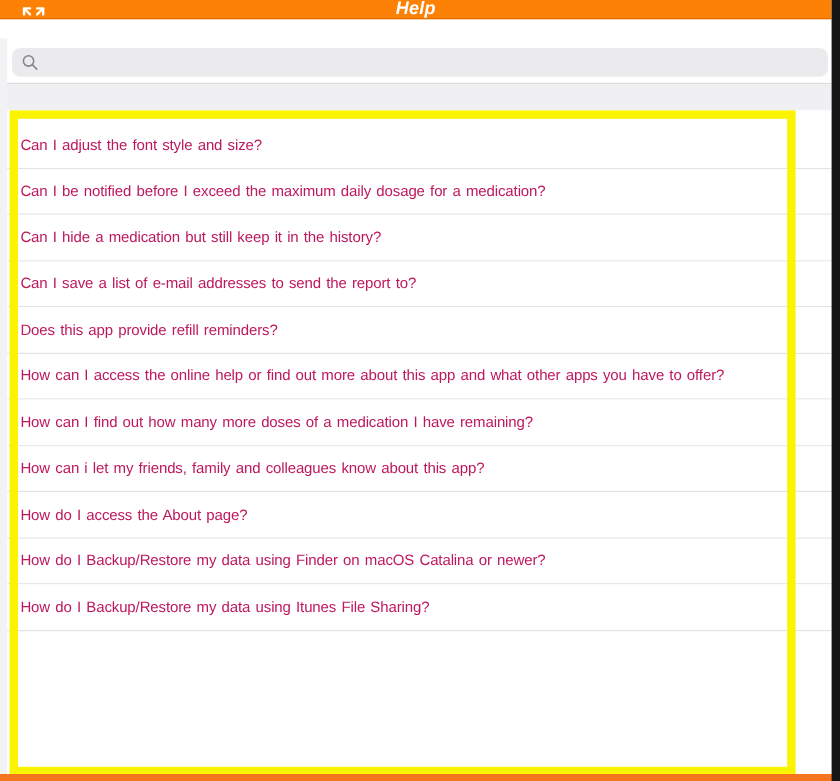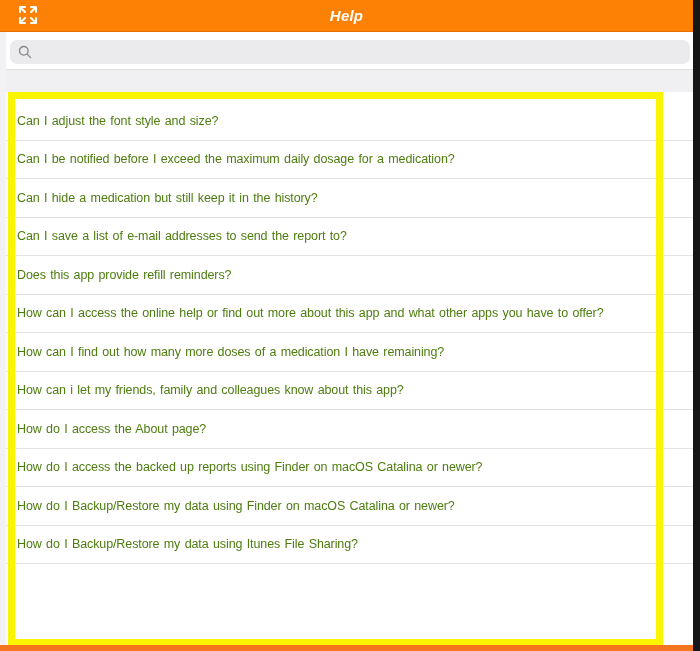--- a/index.html
+++ b/index.html
@@ -4,21 +4,21 @@
 <style>
   * { margin:0; padding:0; box-sizing:border-box; }
   html,body { background:#ffffff; }
   #screen {
     position:relative; width:700px; height:651px;
     background:#ffffff; overflow:hidden;
     font-family:"Liberation Sans", sans-serif;
   }
   
   .header {
-    position:absolute; top:0; left:0; width:693px; height:32px;
+    position:absolute; top:0; left:0; width:693px; height:16px;
     background:var(--header_orange, #FC8105);
     border-bottom:1px solid #e76f00;
     display:flex; align-items:center; justify-content:center;
   }
   .header-title {
     color:#ffffff; font-weight:bold; font-style:italic;
     font-size:15px; letter-spacing:.2px;
   }
   .expand-btn {
     position:absolute; left:14px; top:4px; width:28px; height:24px;
@@ -50,21 +50,21 @@
     position:absolute; top:92px; left:0; width:693px; height:554px;
     background:#ffffff; padding-top:10px; overflow:hidden;
   }
   .faq-row {
     height:38.5px; display:flex; align-items:center;
     padding-left:17px; padding-right:8px;
     border-bottom:1px solid #E3E3E5;
     background:#ffffff; cursor:pointer;
   }
   .faq-row span {
-    font-size:12.5px; color:#4d7c0f; letter-spacing:-0.1px;
+    font-size:12.5px; color:#be185d; letter-spacing:-0.1px;
     word-spacing:1px; white-space:nowrap;
   }
   
   .highlight-rect {
     position:absolute; left:8px; top:92px; width:655px; height:554px;
     border:7px solid var(--highlight_yellow, #FAF400);
     pointer-events:none; z-index:5;
   }
   
   .footer-bar {
@@ -143,23 +143,20 @@
     <div class="faq-row">
         <span>How can I find out how many more doses of a medication I have remaining?</span>
       </div>
     <div class="faq-row">
         <span>How can i let my friends, family and colleagues know about this app?</span>
       </div>
     <div class="faq-row">
         <span>How do I access the About page?</span>
       </div>
     <div class="faq-row">
-        <span>How do I access the backed up reports using Finder on macOS Catalina or newer?</span>
-      </div>
-    <div class="faq-row">
         <span>How do I Backup/Restore my data using Finder on macOS Catalina or newer?</span>
       </div>
     <div class="faq-row">
         <span>How do I Backup/Restore my data using Itunes File Sharing?</span>
       </div>
   </div>
 
   <div class="left-gutter"></div>
 
   <div class="highlight-rect"></div>

